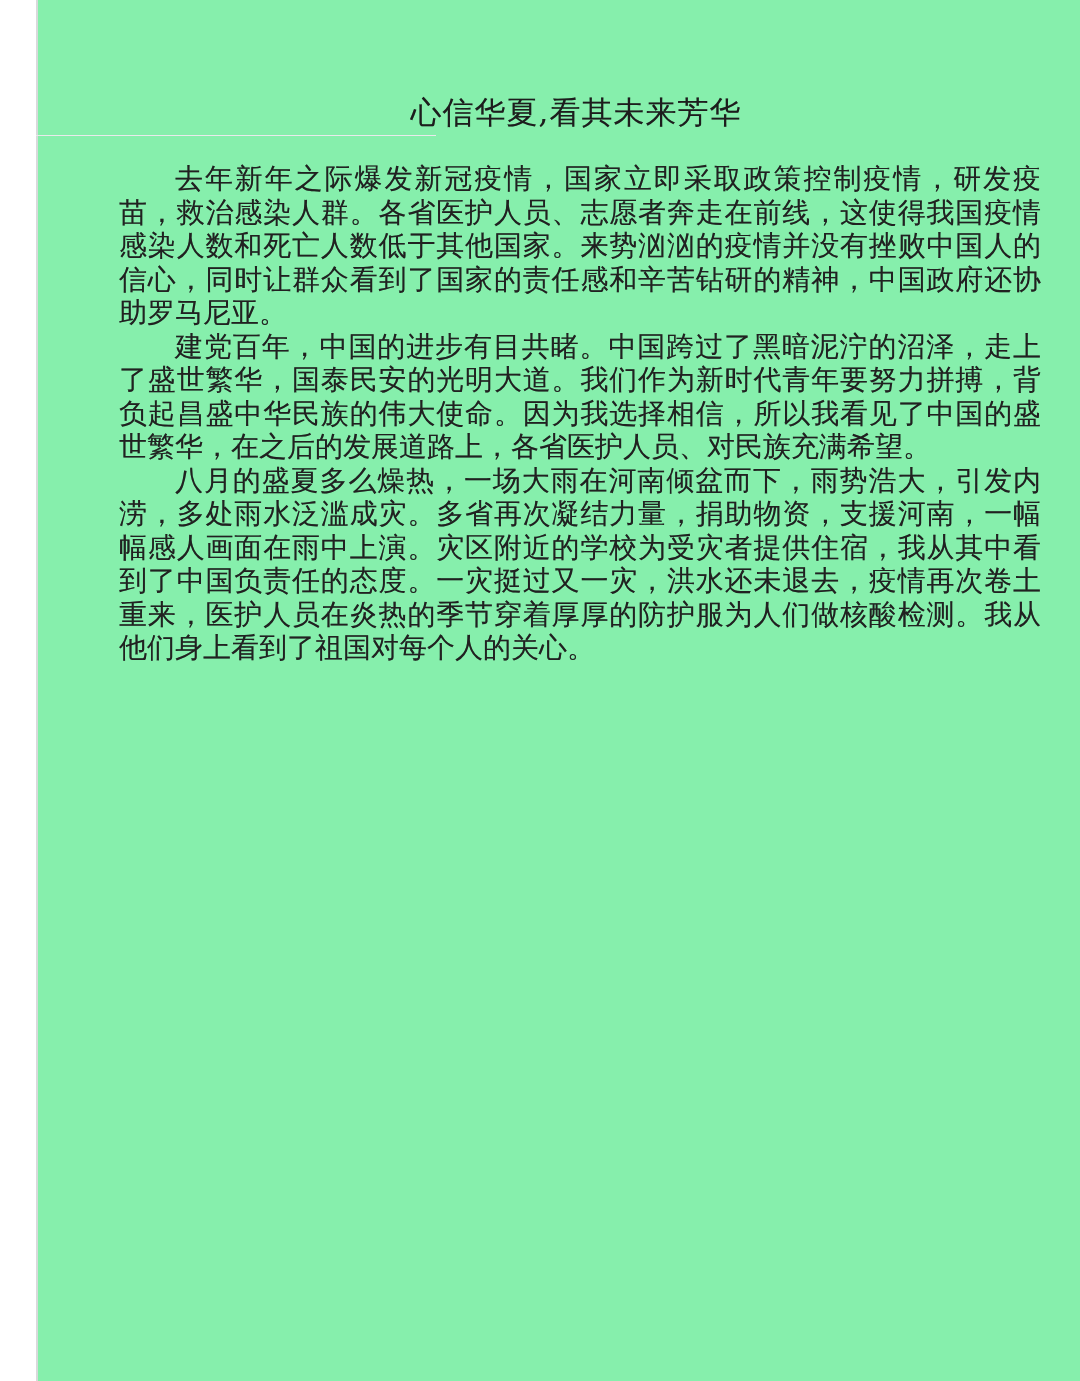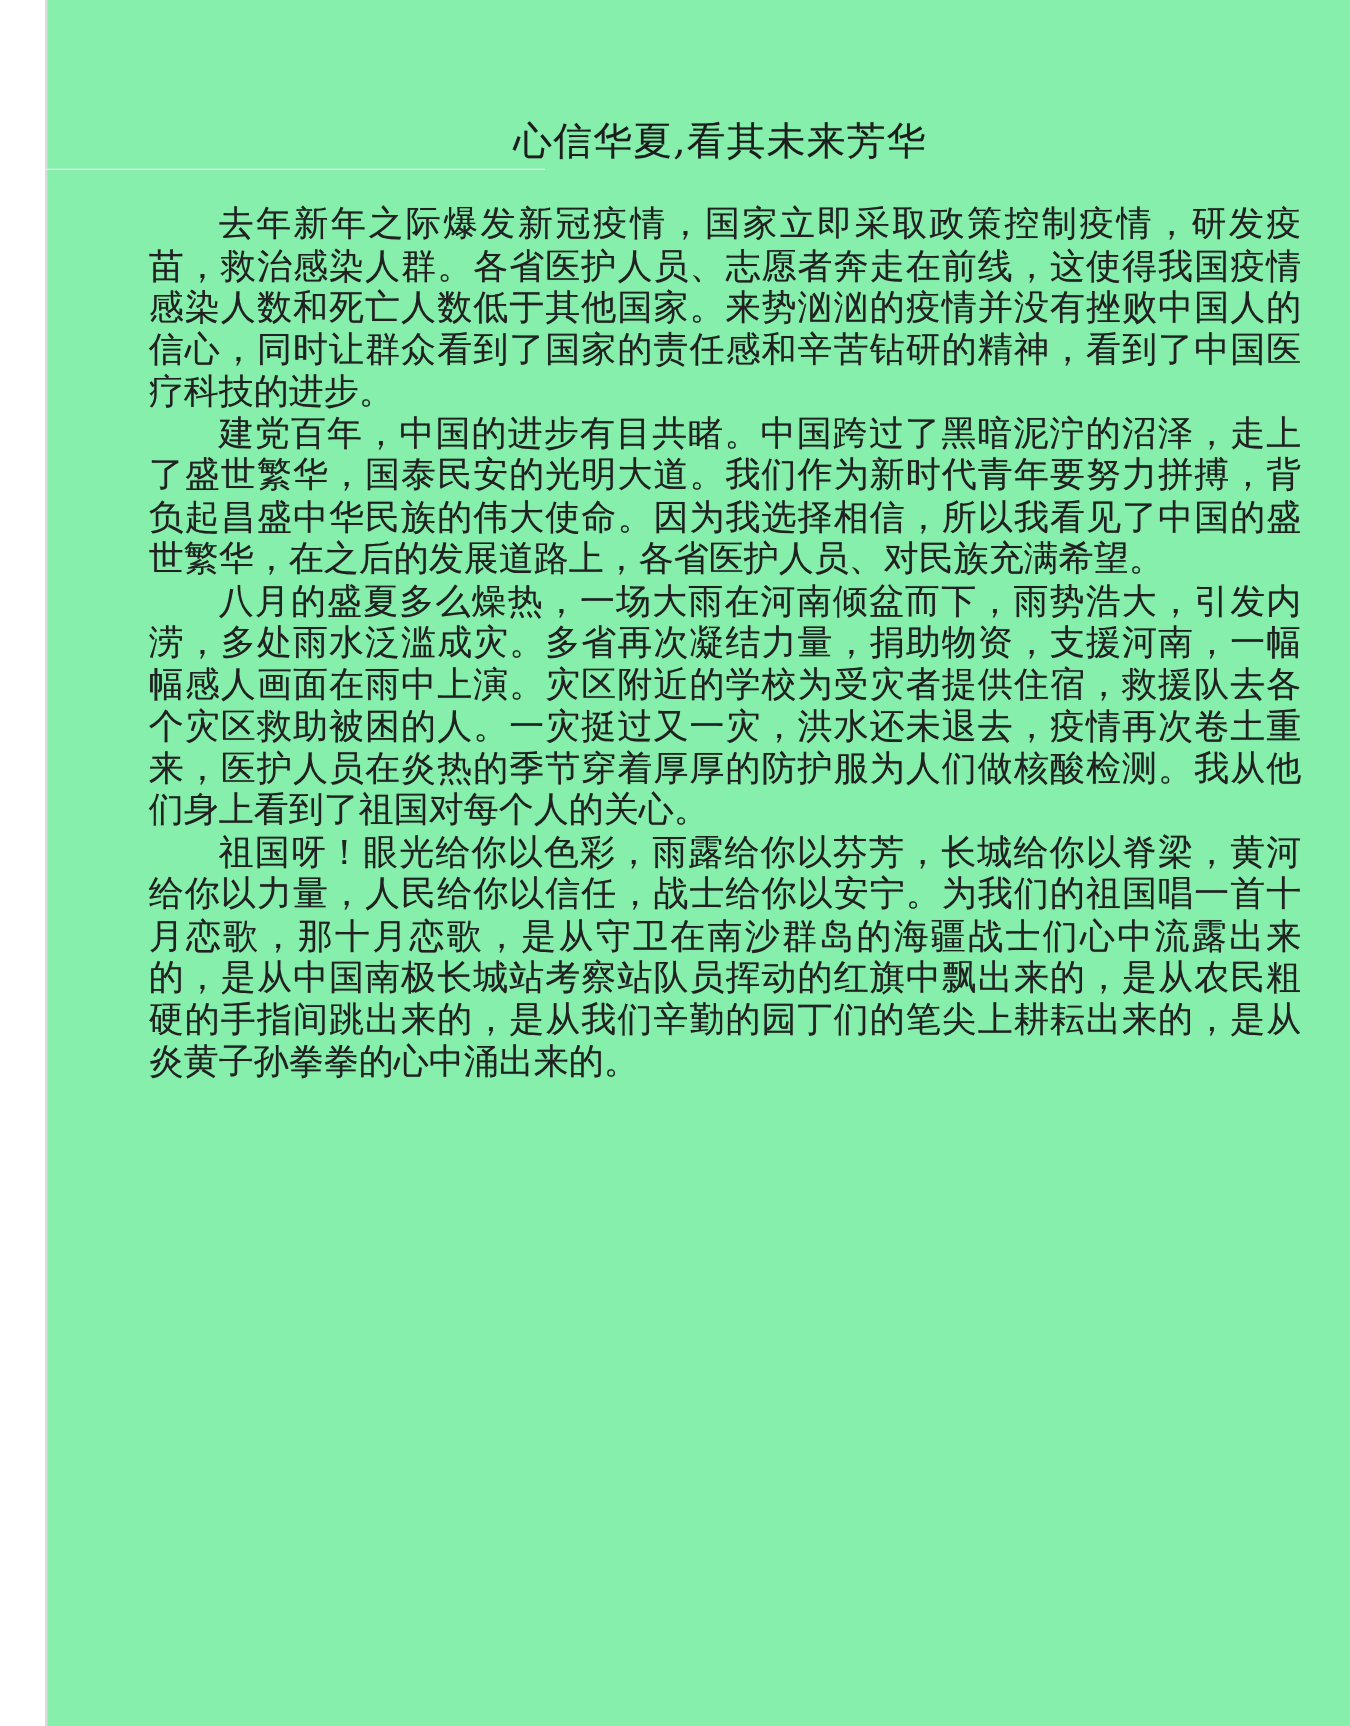--- a/index.html
+++ b/index.html
@@ -65,18 +65,17 @@
 </head>
 <body>
 
 <div class="page">
   <div class="edge-left"></div>
   <div class="scan-line"></div>
 
   <h1 class="title">心信华夏,看其未来芳华</h1>
 
   <div class="essay">
-    <p>去年新年之际爆发新冠疫情，国家立即采取政策控制疫情，研发疫苗，救治感染人群。各省医护人员、志愿者奔走在前线，这使得我国疫情感染人数和死亡人数低于其他国家。来势汹汹的疫情并没有挫败中国人的信心，同时让群众看到了国家的责任感和辛苦钻研的精神，看到了中国医疗科技的进步。</p>
+    <p>去年新年之际爆发新冠疫情，国家立即采取政策控制疫情，研发疫苗，救治感染人群。各省医护人员、志愿者奔走在前线，这使得我国疫情感染人数和死亡人数低于其他国家。来势汹汹的疫情并没有挫败中国人的信心，同时让群众看到了国家的责任感和辛苦钻研的精神，中国政府还协助罗马尼亚。</p>
     <p>建党百年，中国的进步有目共睹。中国跨过了黑暗泥泞的沼泽，走上了盛世繁华，国泰民安的光明大道。我们作为新时代青年要努力拼搏，背负起昌盛中华民族的伟大使命。因为我选择相信，所以我看见了中国的盛世繁华，在之后的发展道路上，各省医护人员、对民族充满希望。</p>
-    <p>八月的盛夏多么燥热，一场大雨在河南倾盆而下，雨势浩大，引发内涝，多处雨水泛滥成灾。多省再次凝结力量，捐助物资，支援河南，一幅幅感人画面在雨中上演。灾区附近的学校为受灾者提供住宿，救援队去各个灾区救助被困的人。一灾挺过又一灾，洪水还未退去，疫情再次卷土重来，医护人员在炎热的季节穿着厚厚的防护服为人们做核酸检测。我从他们身上看到了祖国对每个人的关心。</p>
-    <p>祖国呀！眼光给你以色彩，雨露给你以芬芳，长城给你以脊梁，黄河给你以力量，人民给你以信任，战士给你以安宁。为我们的祖国唱一首十月恋歌，那十月恋歌，是从守卫在南沙群岛的海疆战士们心中流露出来的，是从中国南极长城站考察站队员挥动的红旗中飘出来的，是从农民粗硬的手指间跳出来的，是从我们辛勤的园丁们的笔尖上耕耘出来的，是从炎黄子孙拳拳的心中涌出来的。</p>
+    <p>八月的盛夏多么燥热，一场大雨在河南倾盆而下，雨势浩大，引发内涝，多处雨水泛滥成灾。多省再次凝结力量，捐助物资，支援河南，一幅幅感人画面在雨中上演。灾区附近的学校为受灾者提供住宿，我从其中看到了中国负责任的态度。一灾挺过又一灾，洪水还未退去，疫情再次卷土重来，医护人员在炎热的季节穿着厚厚的防护服为人们做核酸检测。我从他们身上看到了祖国对每个人的关心。</p>
   </div>
 </div>
 
 </body></html>

